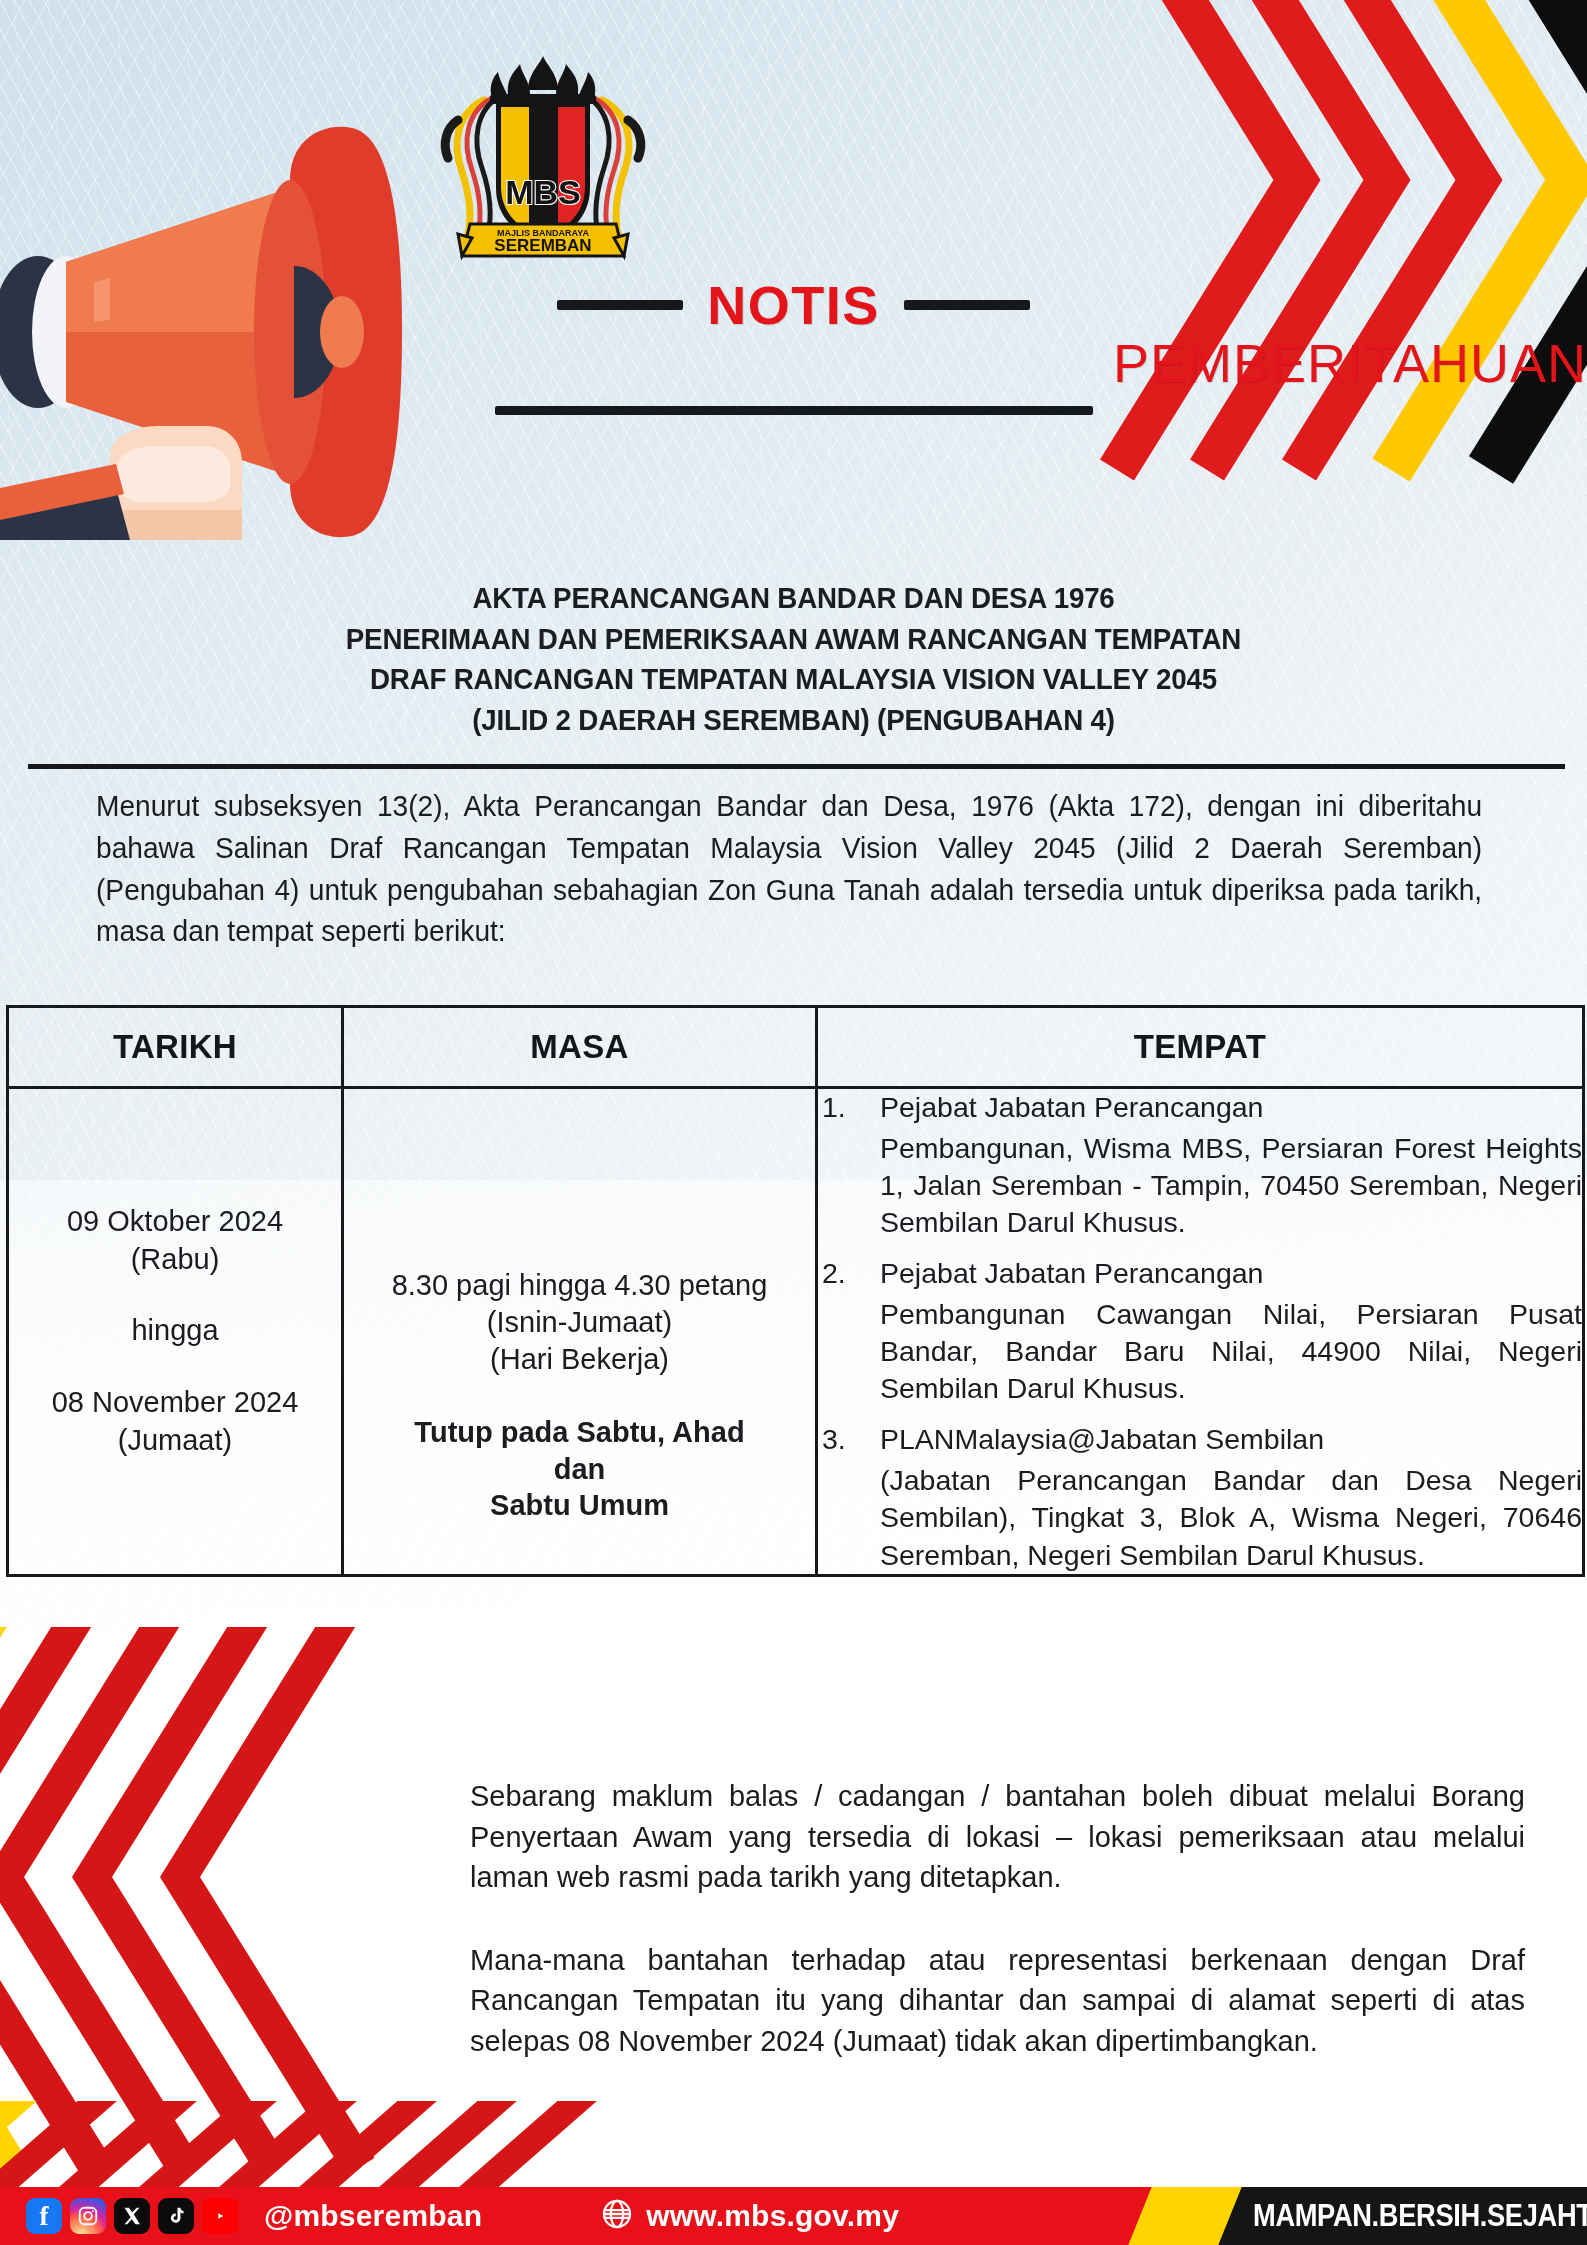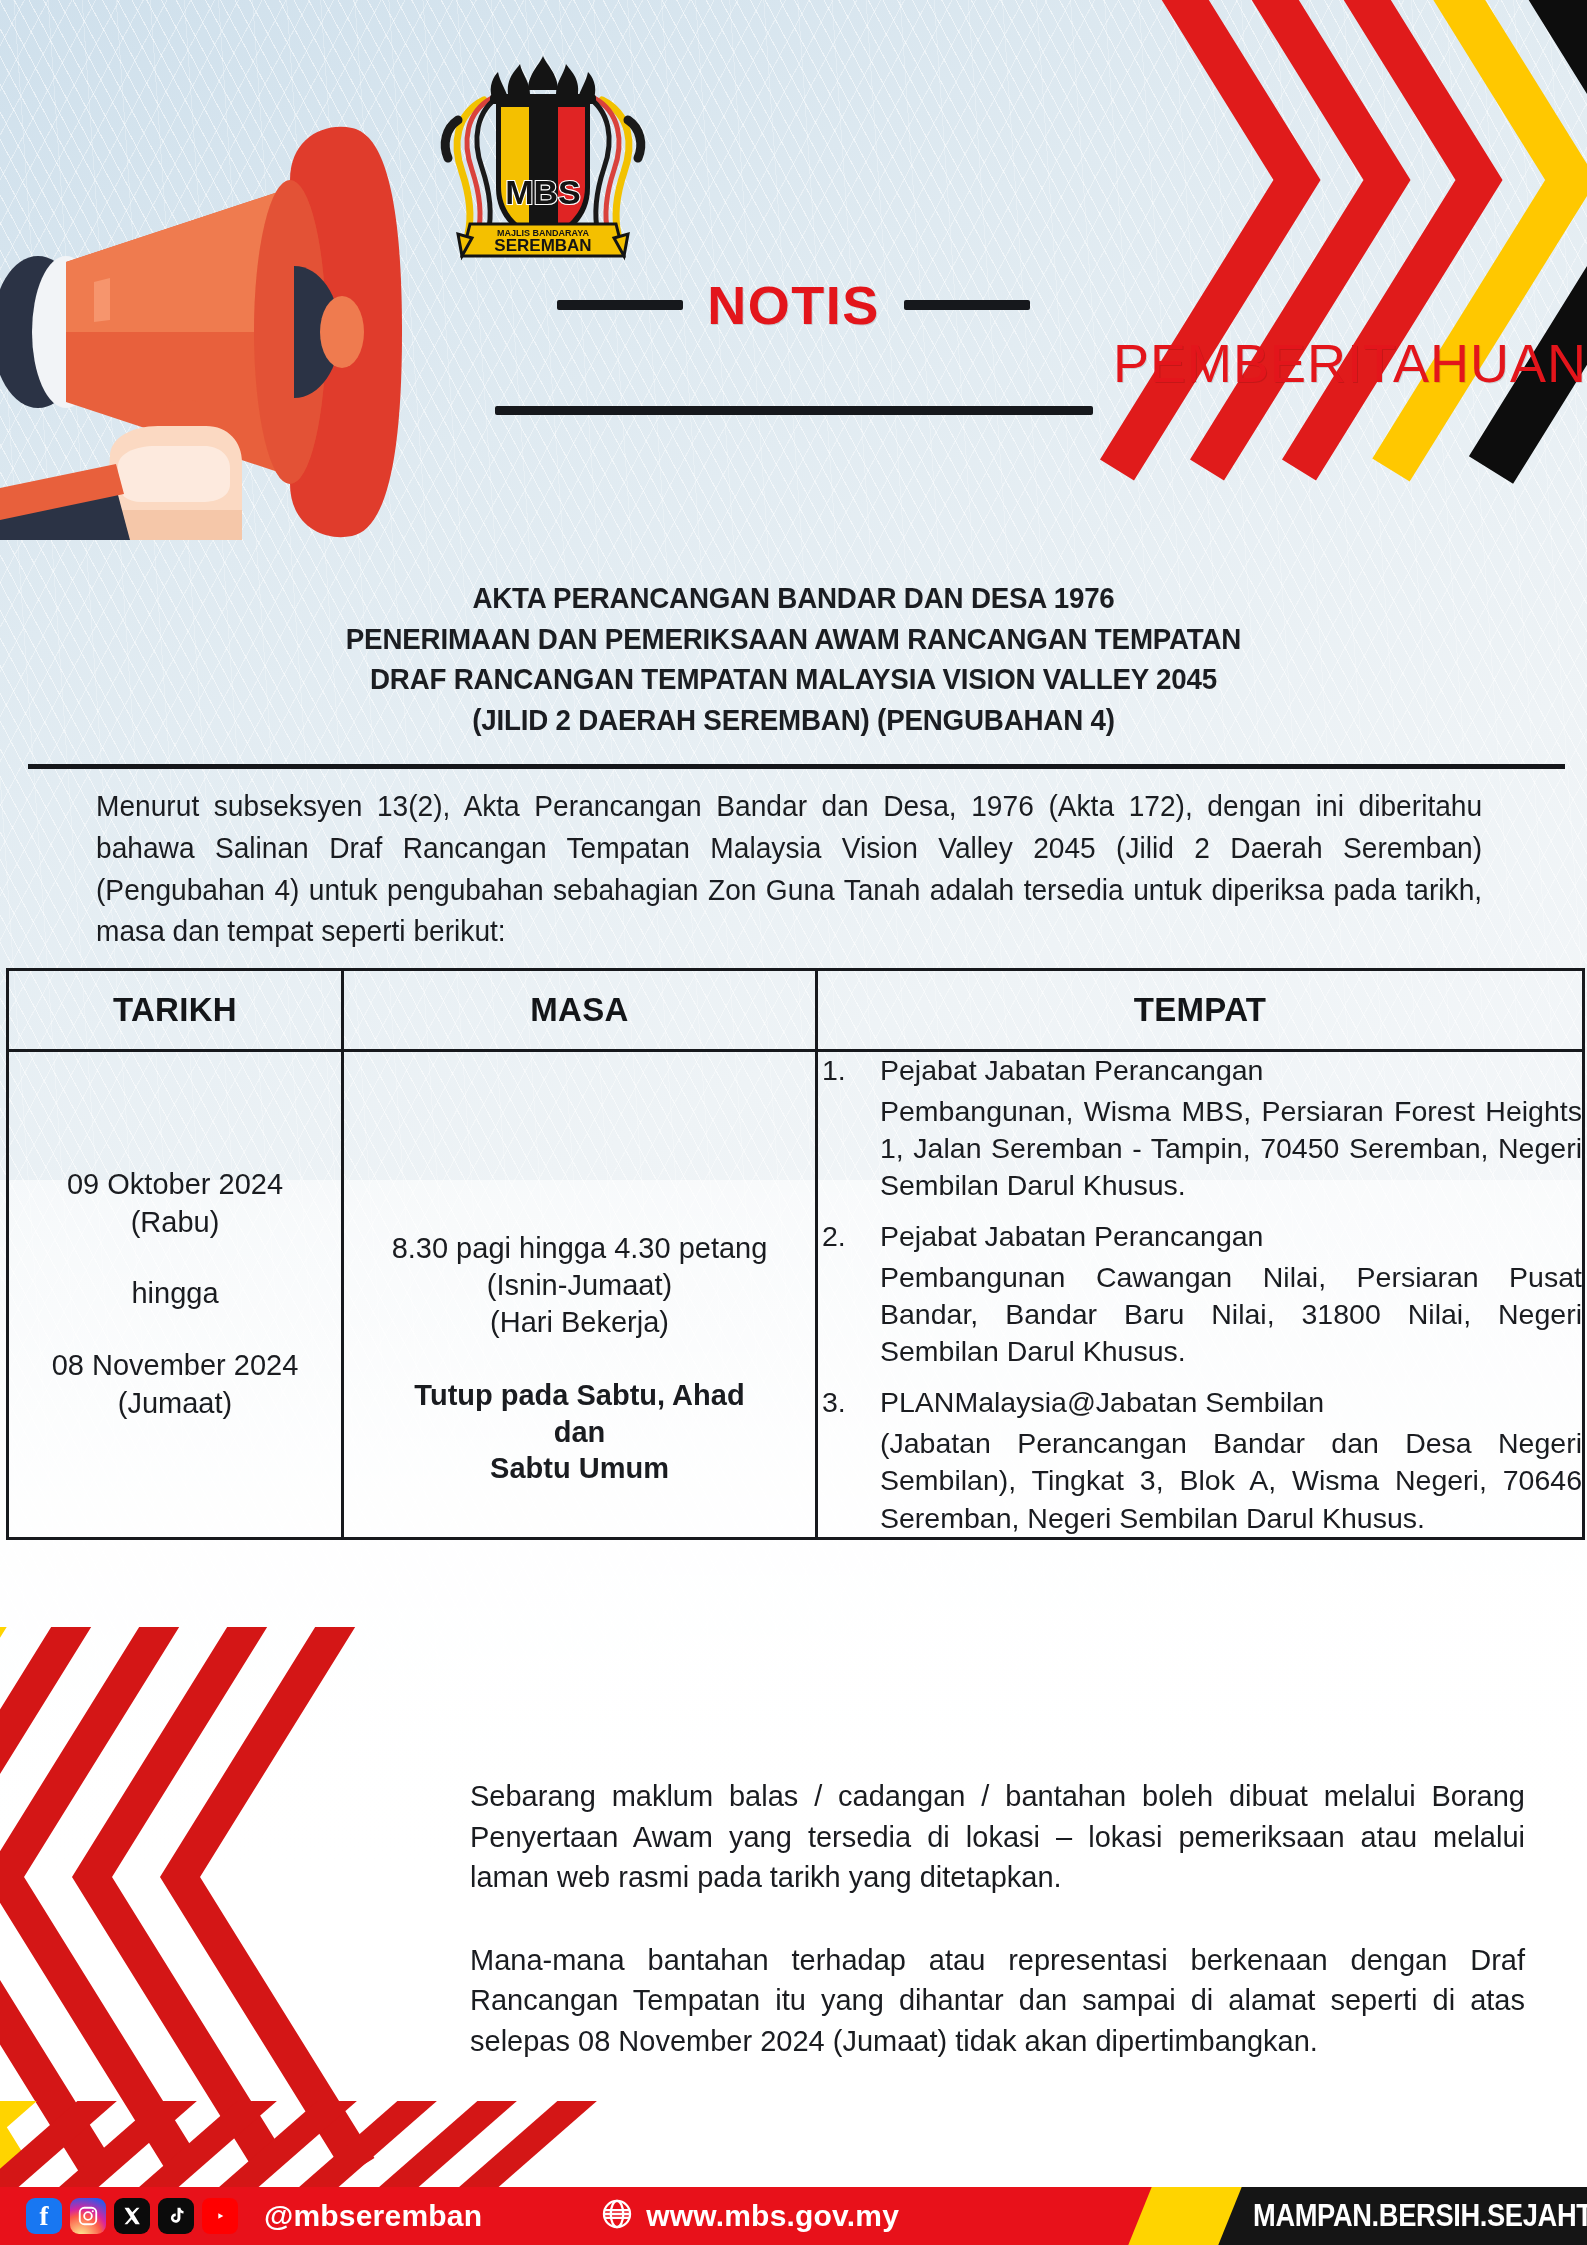--- a/index.html
+++ b/index.html
@@ -128,21 +128,21 @@
     line-height: 1.44;
     text-align: justify;
     transform: scaleX(0.97);
     transform-origin: left top;
   }
 
   
   .tbl {
     position: absolute;
     left: 6px;
-    top: 968px;
+    top: 1005px;
     width: 1576px;
     border-collapse: collapse;
     table-layout: fixed;
     background: transparent;
   }
   .tbl td, .tbl th {
     border: 3px solid #17191d;
     vertical-align: middle;
     padding: 0;
   }
@@ -464,21 +464,21 @@
             <div class="place-num">1.</div>
             <div class="place-body">
               <div class="place-title">Pejabat Jabatan Perancangan</div>
               <div class="place-addr">Pembangunan, Wisma MBS, Persiaran Forest Heights 1, Jalan Seremban - Tampin, 70450 Seremban, Negeri Sembilan Darul Khusus.</div>
             </div>
           </div>
           <div class="place">
             <div class="place-num">2.</div>
             <div class="place-body">
               <div class="place-title">Pejabat Jabatan Perancangan</div>
-              <div class="place-addr">Pembangunan Cawangan Nilai, Persiaran Pusat Bandar, Bandar Baru Nilai, 31800 Nilai, Negeri Sembilan Darul Khusus.</div>
+              <div class="place-addr">Pembangunan Cawangan Nilai, Persiaran Pusat Bandar, Bandar Baru Nilai, 44900 Nilai, Negeri Sembilan Darul Khusus.</div>
             </div>
           </div>
           <div class="place">
             <div class="place-num">3.</div>
             <div class="place-body">
               <div class="place-title">PLANMalaysia@Jabatan Sembilan</div>
               <div class="place-addr">(Jabatan Perancangan Bandar dan Desa Negeri Sembilan), Tingkat 3, Blok A, Wisma Negeri, 70646 Seremban, Negeri Sembilan Darul Khusus.</div>
             </div>
           </div>
         </td>

